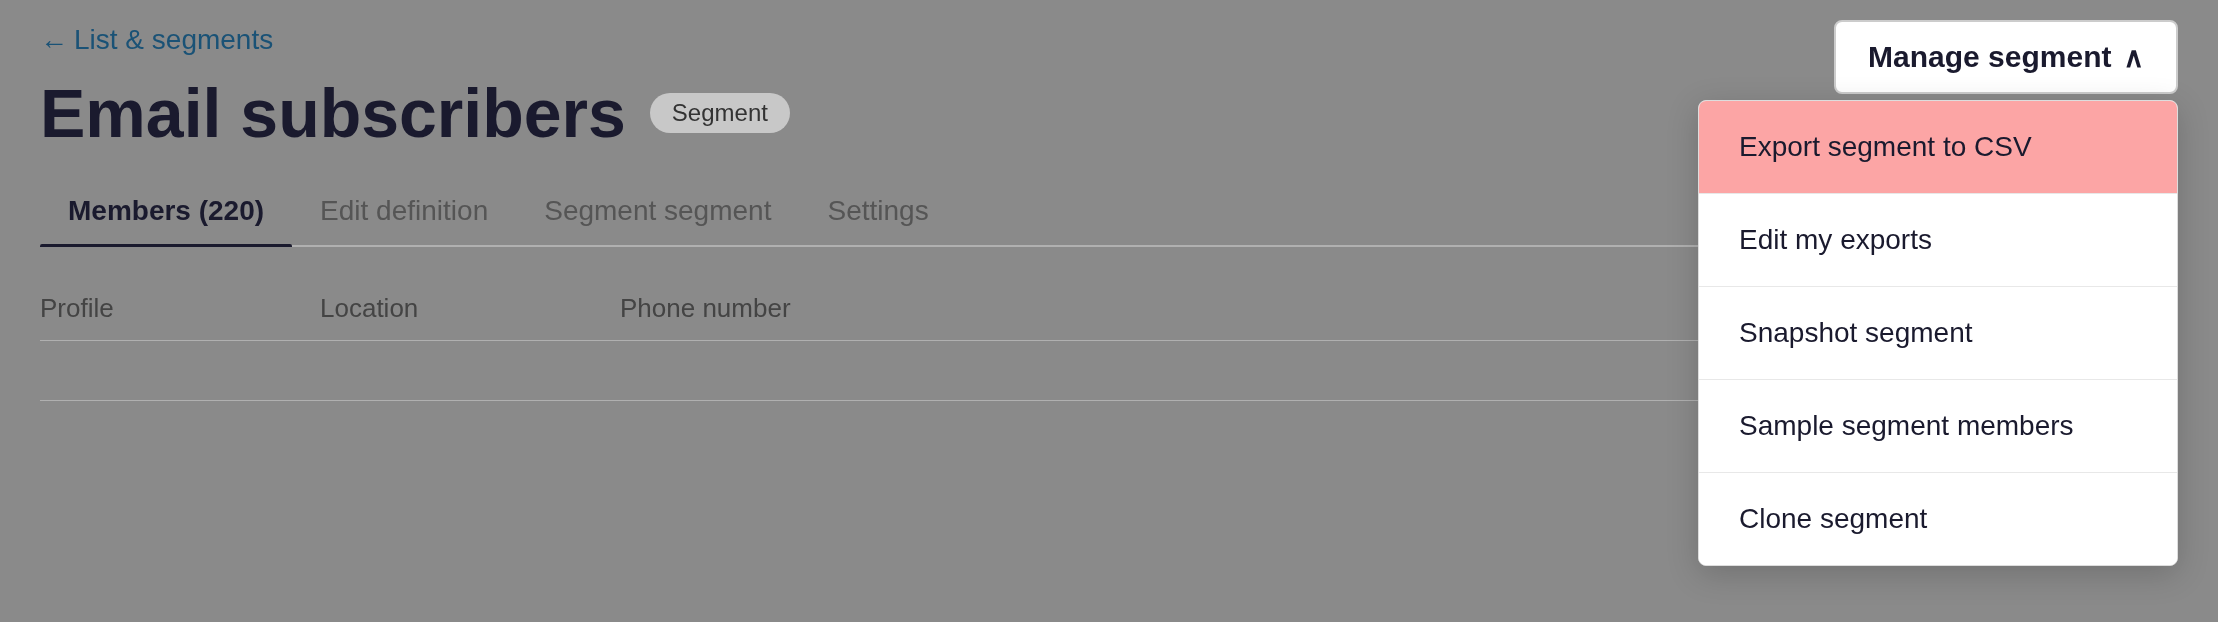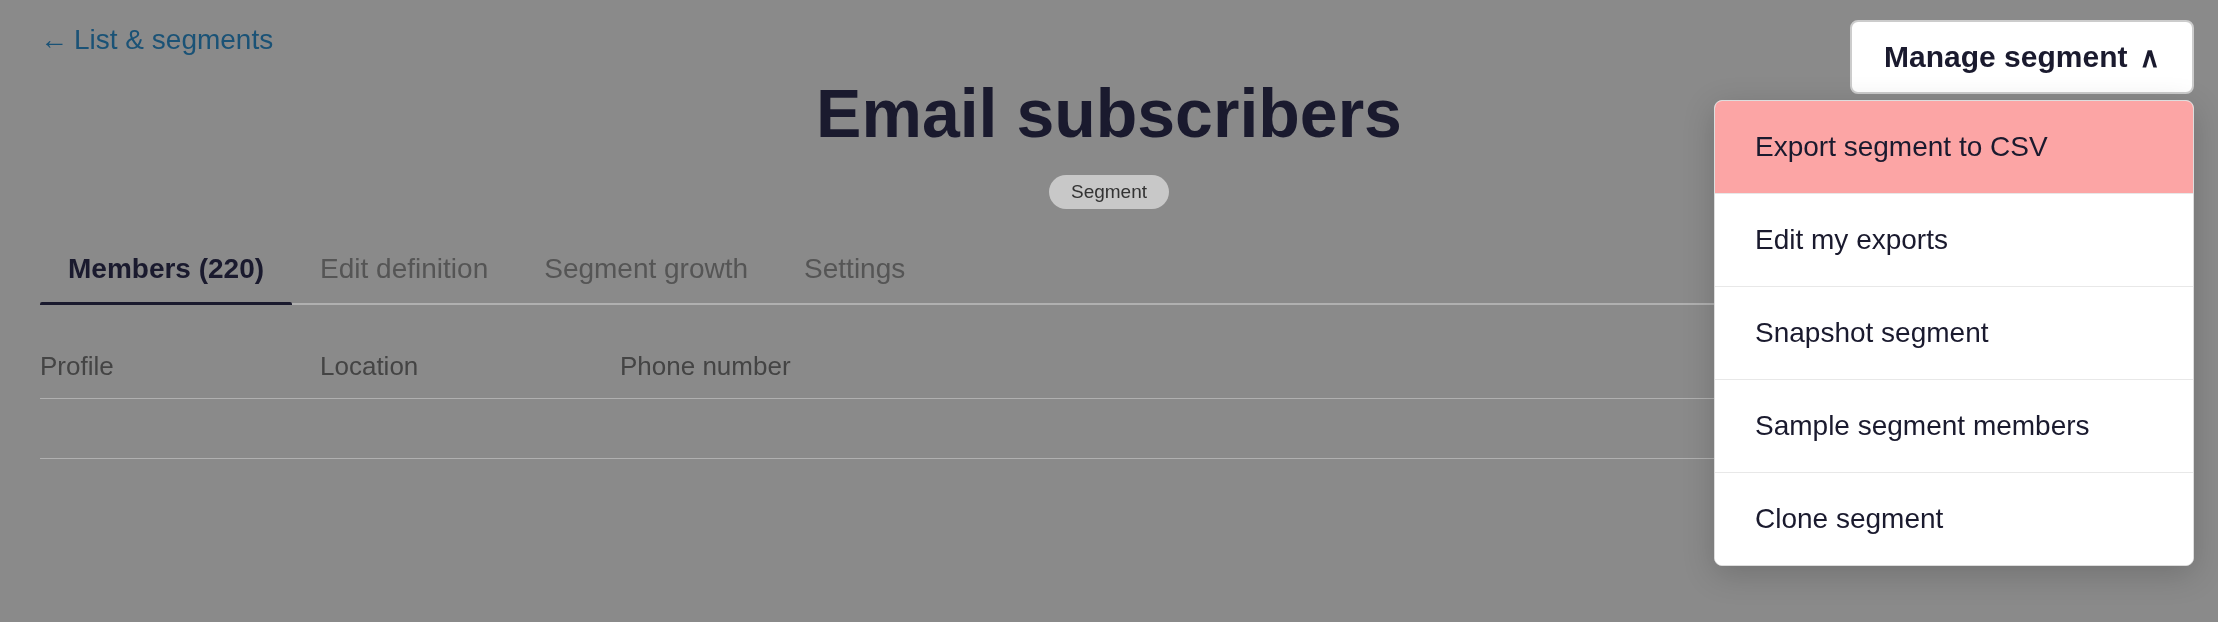--- a/index.html
+++ b/index.html
@@ -36,36 +36,35 @@
 
     .back-arrow {
       font-size: 28px;
     }
 
     .page-header {
       display: flex;
       align-items: center;
       gap: 24px;
       margin-bottom: 28px;
-      flex-direction: column;
     }
 
     .page-title {
       font-size: 68px;
       font-weight: 700;
       color: #1a1a2e;
       line-height: 1.1;
     }
 
     .segment-badge {
       background-color: #c8c8c8;
       color: #333;
       padding: 6px 22px;
       border-radius: 50px;
-      font-size: 19px;
+      font-size: 24px;
       font-weight: 400;
     }
 
     .tabs-bar {
       display: flex;
       align-items: center;
       gap: 0;
       border-bottom: 2px solid #b0b0b0;
       margin-bottom: 0;
     }
@@ -119,21 +118,21 @@
 
     .table-empty-row {
       height: 60px;
       border-bottom: 1px solid #b0b0b0;
     }
 
     
     .dropdown-area {
       position: absolute;
       top: 20px;
-      right: 24px;
+      right: 40px;
     }
 
     
     .manage-btn {
       display: flex;
       align-items: center;
       gap: 12px;
       background: white;
       border: 2px solid #ccc;
       border-radius: 8px;
@@ -200,21 +199,21 @@
 
   
   <div class="tabs-bar">
     <div class="tab active">
       <span>Members (220)</span>
     </div>
     <div class="tab">
       <span>Edit definition</span>
     </div>
     <div class="tab">
-      <span>Segment growth</span>
+      <span>Segment segment</span>
     </div>
     <div class="tab">
       <span>Settings</span>
     </div>
   </div>
 
   
   <div class="table-section">
     <div class="table-header-row">
       <div class="table-col col-profile">Profile</div>

